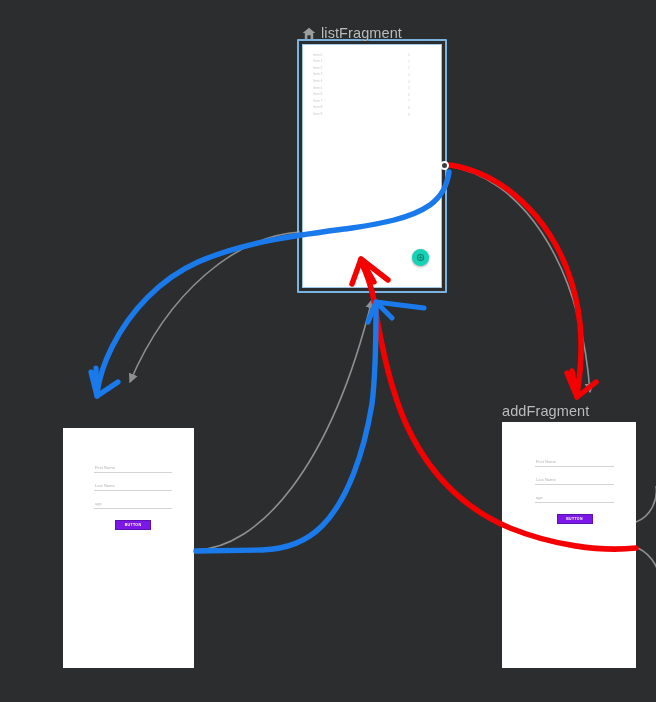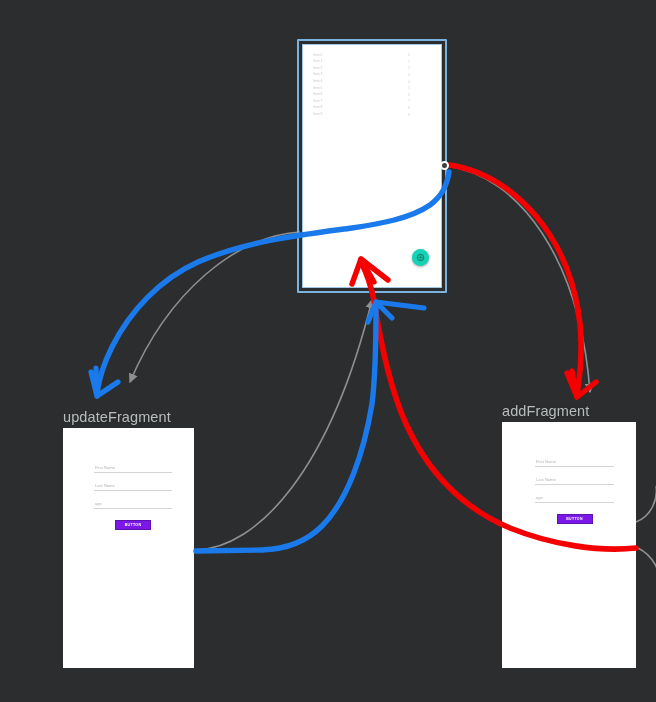--- a/index.html
+++ b/index.html
@@ -102,20 +102,26 @@
     <path d="M447,166 C520,176 580,260 590,392" fill="none" stroke="#8d8f90" stroke-width="1.6" marker-end="url(#grayhead)"></path>
 
     <path d="M196,550 C258,548 330,470 372,300" fill="none" stroke="#8d8f90" stroke-width="1.6" marker-end="url(#grayhead)"></path>
 
     <path d="M636,522 C652,516 658,498 656,486" fill="none" stroke="#8d8f90" stroke-width="1.6"></path>
     <path d="M638,548 C654,556 660,572 660,582" fill="none" stroke="#8d8f90" stroke-width="1.6"></path>
   </svg>
 
   <div class="node selected" style="left:302px; top:44px; width:140px; height:244px;">
     <div class="sel-ring"></div>
+    <div class="node-label">
+      <svg class="home-icon" viewBox="0 0 14 13">
+        <path d="M7 0.7 L13.3 6.1 L11.2 6.1 L11.2 12.3 L8.6 12.3 L8.6 8.3 L5.4 8.3 L5.4 12.3 L2.8 12.3 L2.8 6.1 L0.7 6.1 Z" fill="#9b9e9f"></path>
+      </svg>
+      <span class="node-title">listFragment</span>
+    </div>
     <div class="node-frame">
       <div class="list-preview">
         <div class="list-row">
           <span class="lr-txt">Item 0</span>
           <span class="lr-id">0</span>
         </div>
         <div class="list-row">
           <span class="lr-txt">Item 1</span>
           <span class="lr-id">1</span>
         </div>
@@ -157,23 +163,20 @@
           <circle cx="4.5" cy="4.5" r="3.1" fill="none" stroke="#0e8f7c" stroke-width="1.3"></circle>
           <rect x="3.95" y="2.4" width="1.1" height="4.2" fill="#0e8f7c"></rect>
           <rect x="2.4" y="3.95" width="4.2" height="1.1" fill="#0e8f7c"></rect>
         </svg>
       </div>
     </div>
   </div>
   <div class="conn-handle" style="left:440px; top:161px;"></div>
 
   <div class="node" style="left:63px; top:428px; width:131px; height:240px;">
-    <div class="node-label">
-      <span class="node-title">updateFragment</span>
-    </div>
     <div class="node-frame">
       <div class="form-preview" style="top:38px; left:31px; right:22px;">
         <div class="field">
           <div class="field-label">First Name</div>
           <div class="field-line"></div>
         </div>
         <div class="field">
           <div class="field-label">Last Name</div>
           <div class="field-line"></div>
         </div>

